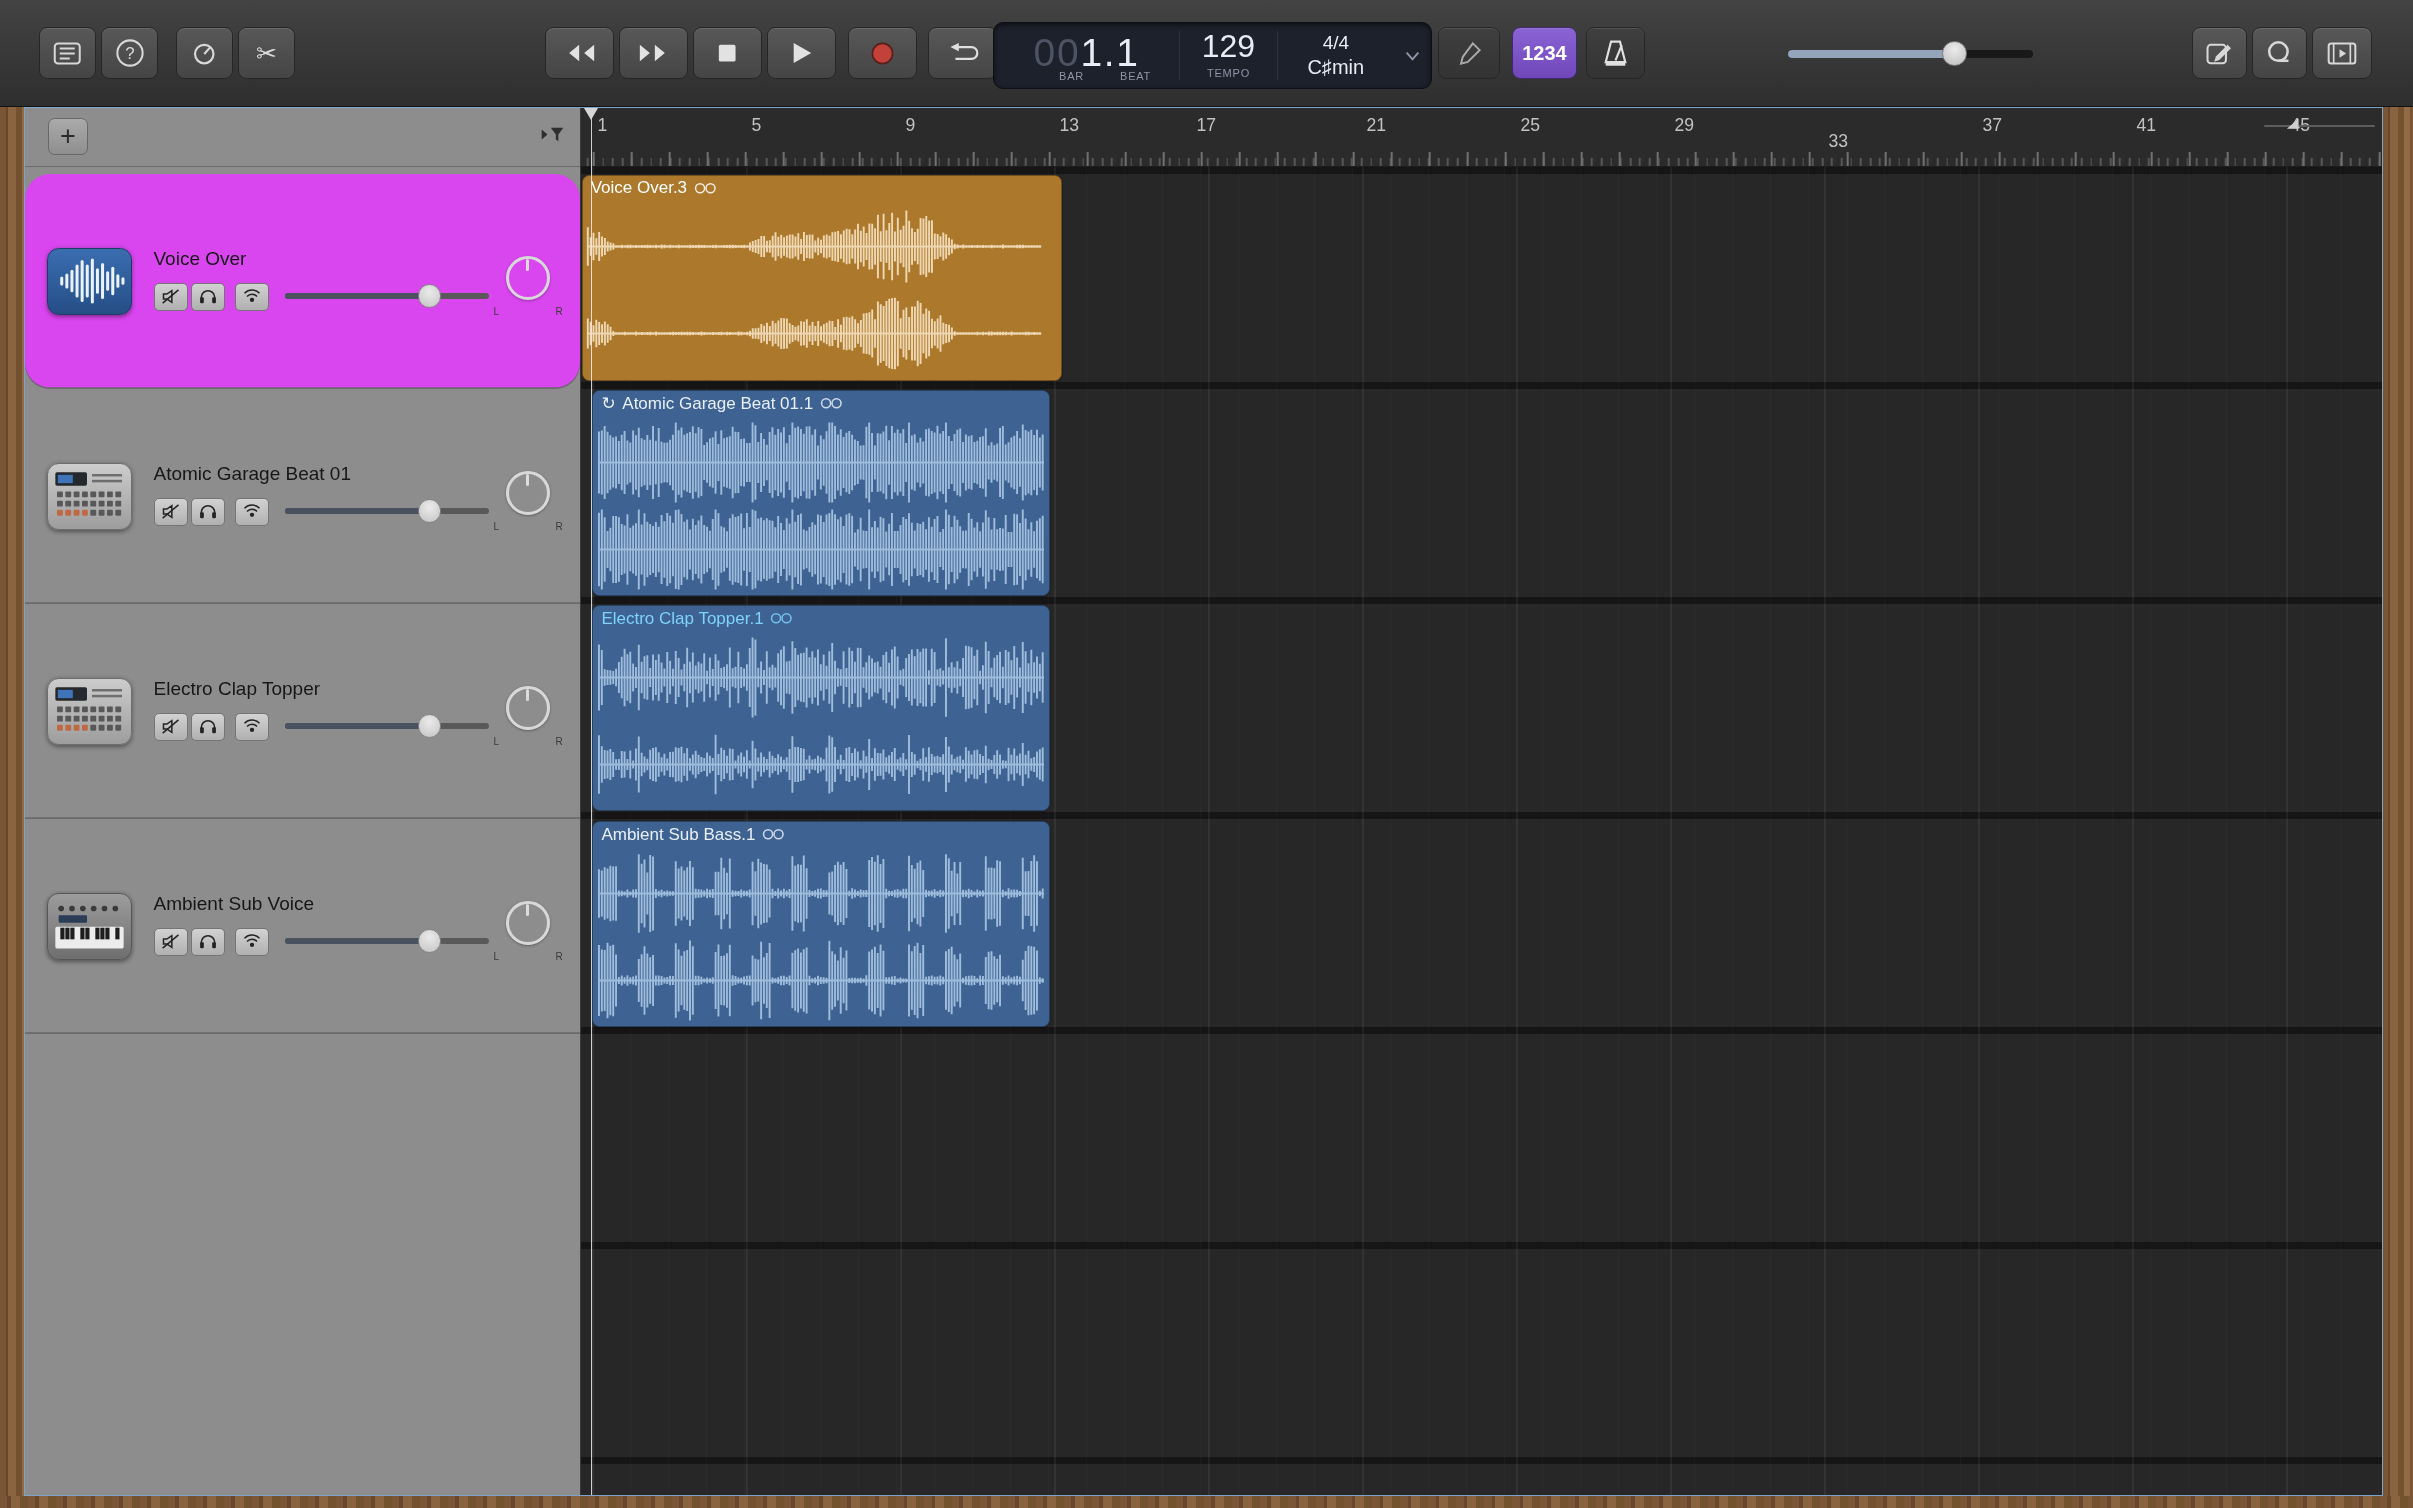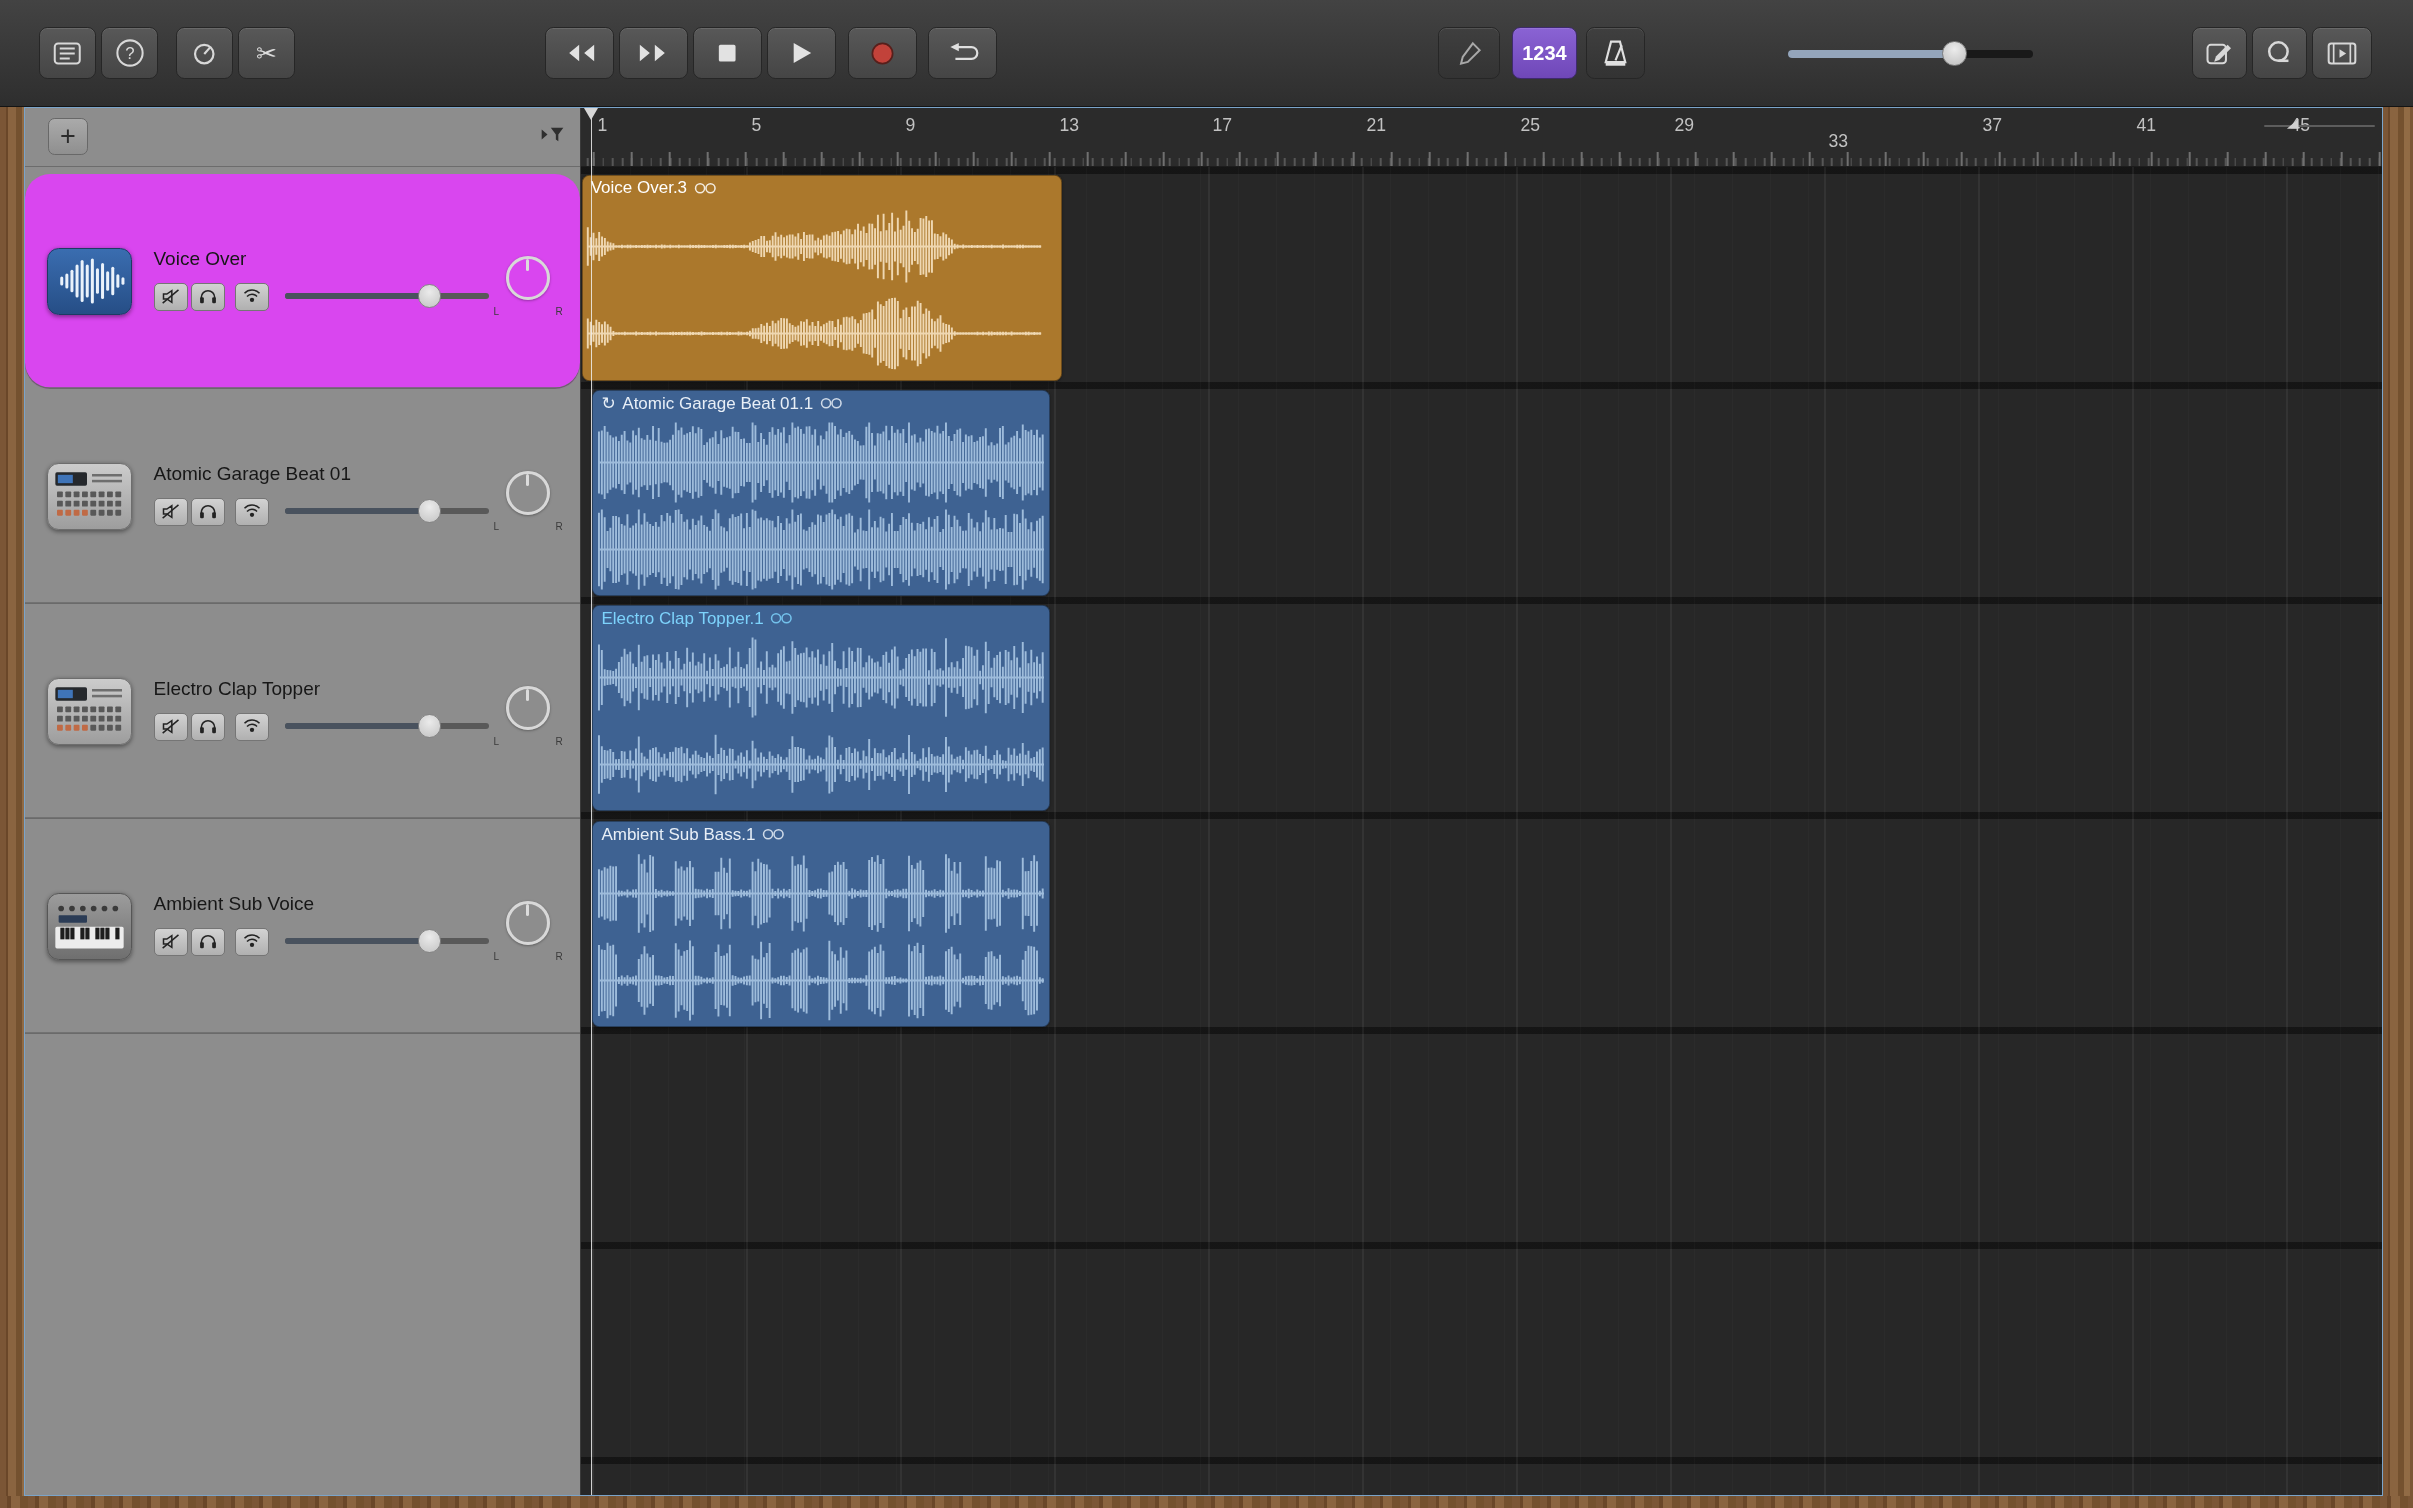--- a/index.html
+++ b/index.html
@@ -182,20 +182,42 @@
           </svg>
       </div>
       <div class="btn" style="width:69px;margin-left:6.7px">
         <svg width="32" height="22" viewBox="0 0 38 26">
           <path d="M10 6h19a7 7 0 0 1 0 14H10" fill="none" stroke="#e0e0e0" stroke-width="2.6"></path>
           <path d="M14 1 4 6l10 5z" fill="#e0e0e0"></path>
           </svg>
       </div>
     </div>
 
+    <div class="lcd">
+      <div class="lcd-sec lcd-pos">
+        <div class="lcd-big"><span class="lcd-dim">00</span><span>1.1</span></div>
+        <span class="lcd-lab lab-bar">BAR</span>
+        <span class="lcd-lab lab-beat">BEAT</span>
+      </div>
+      <div class="lcd-sep"></div>
+      <div class="lcd-sec lcd-tempo">
+        <div class="v">129</div>
+        <div class="l">TEMPO</div>
+      </div>
+      <div class="lcd-sep"></div>
+      <div class="lcd-sec lcd-key">
+        <div class="sig">4/4</div>
+        <div class="key">C♯min</div>
+      </div>
+      <div class="lcd-chevron">
+        <svg width="15" height="10" viewBox="0 0 18 12">
+          <path d="M2 2l7 8 7-8" fill="none" stroke="#8d95a6" stroke-width="2.4"></path>
+          </svg>
+      </div>
+    </div>
 
     <div class="btn dark" style="left:1438px;width:62px">
       <svg width="27" height="27" viewBox="0 0 32 32">
         <path d="M20 4l8 8-14 14-8 2 2-8z" fill="none" stroke="#a8a8a8" stroke-width="2.4"></path>
         </svg>
     </div>
     <div class="btn count-in" style="left:1512px;width:65px">
       <span>1234</span>
     </div>
     <div class="btn dark" style="left:1586px;width:59px">
@@ -487,21 +509,21 @@
 
     <div class="timeline">
       <div class="ruler">
         <div class="ticks-beat"></div>
         <div class="ticks-bar"></div>
         <div id="ruler-nums">
             <span class="ruler-num" style="left: 17px;">1</span>
             <span class="ruler-num" style="left: 171px;">5</span>
             <span class="ruler-num" style="left: 325px;">9</span>
             <span class="ruler-num" style="left: 479px;">13</span>
-            <span class="ruler-num" style="left: 632px;">17</span>
+            <span class="ruler-num" style="left: 616px;">17</span>
             <span class="ruler-num" style="left: 786px;">21</span>
             <span class="ruler-num" style="left: 940px;">25</span>
             <span class="ruler-num" style="left: 1094px;">29</span>
             <span class="ruler-num" style="left: 1248px; margin-top: 16px;">33</span>
             <span class="ruler-num" style="left: 1402px;">37</span>
             <span class="ruler-num" style="left: 1556px;">41</span>
             <span class="ruler-num" style="left: 1710px;">45</span>
           </div>
         <div class="zoom">
           <div class="zoom-groove"></div>

